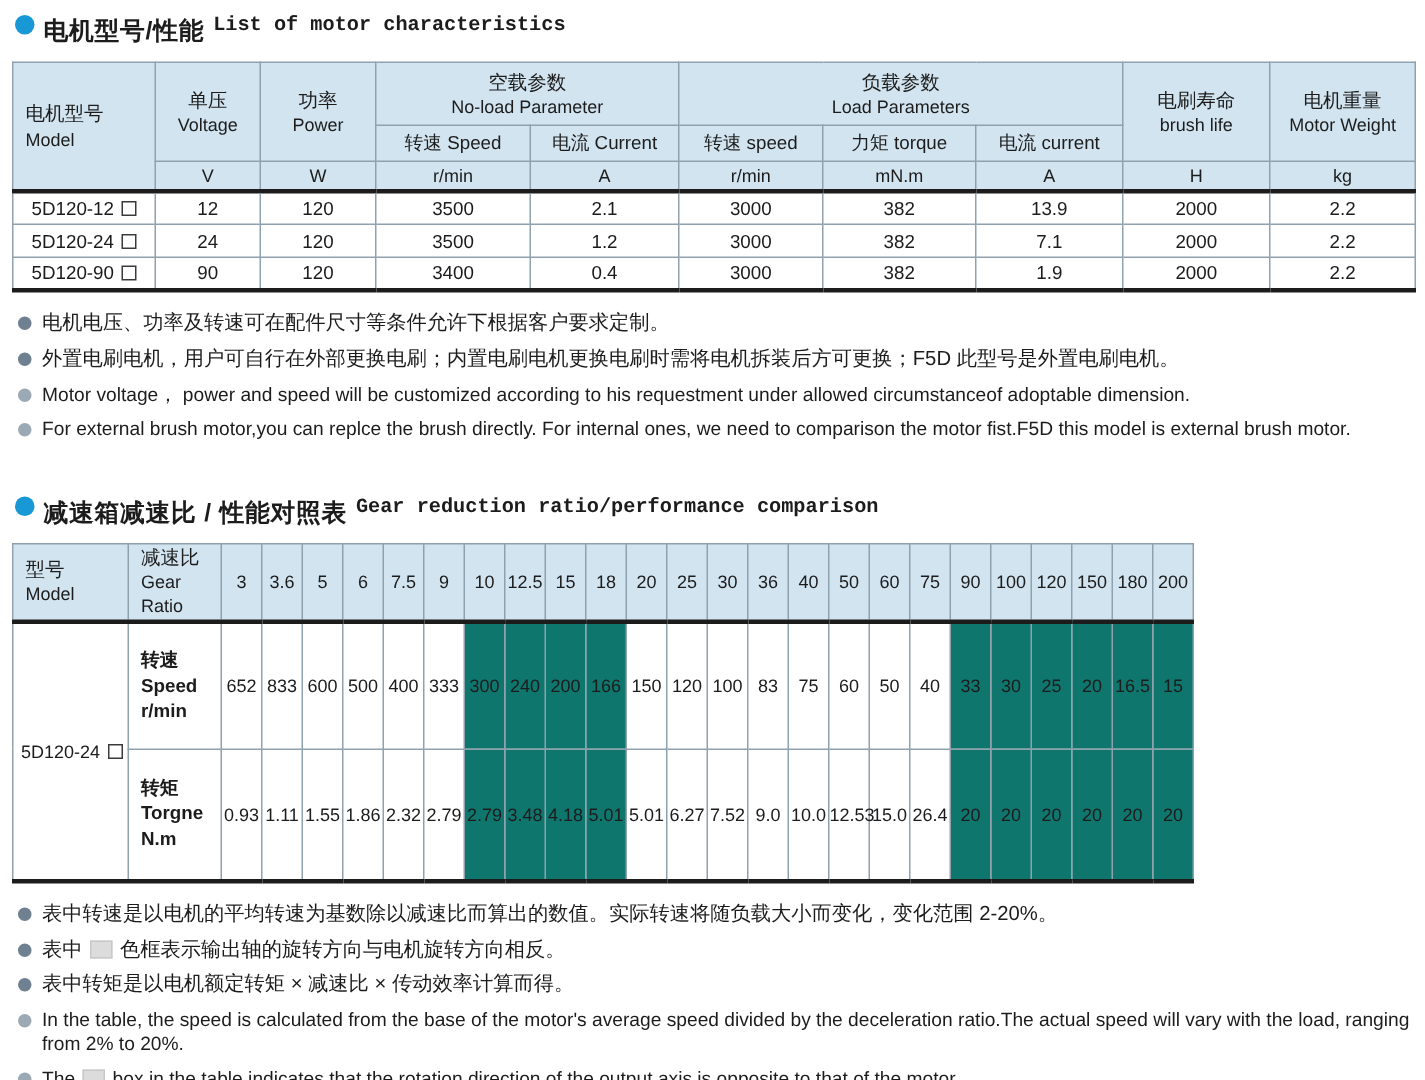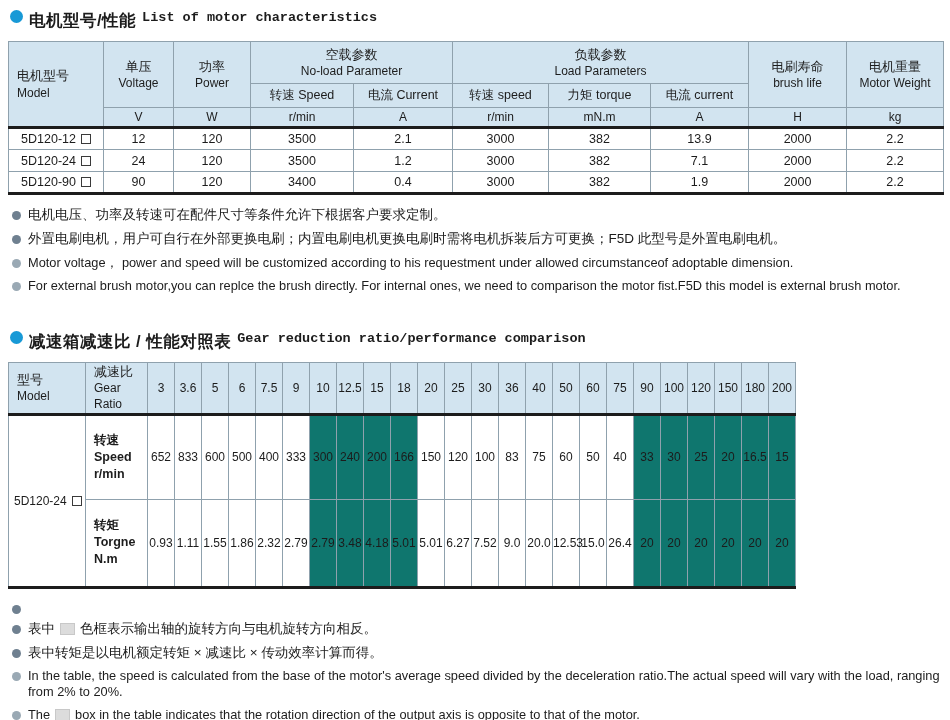--- a/index.html
+++ b/index.html
@@ -298,37 +298,38 @@
       <td class="thick-b">2.32</td>
       <td class="thick-b">2.79</td>
       <td class="sh thick-b">2.79</td>
       <td class="sh thick-b">3.48</td>
       <td class="sh thick-b">4.18</td>
       <td class="sh thick-b">5.01</td>
       <td class="thick-b">5.01</td>
       <td class="thick-b">6.27</td>
       <td class="thick-b">7.52</td>
       <td class="thick-b">9.0</td>
-      <td class="thick-b">20.0</td>
+      <td class="thick-b">10.0</td>
       <td class="thick-b">12.53</td>
       <td class="thick-b">15.0</td>
       <td class="thick-b">26.4</td>
       <td class="sh thick-b">20</td>
       <td class="sh thick-b">20</td>
       <td class="sh thick-b">20</td>
       <td class="sh thick-b">20</td>
       <td class="sh thick-b">20</td>
       <td class="sh thick-b">20</td>
     </tr>
   </tbody>
     </table>
 
   <div class="notes">
     <div class="note">
       <span class="nb nb-dark"></span>
+      <span class="note-zh">表中转速是以电机的平均转速为基数除以减速比而算出的数值。实际转速将随负载大小而变化，变化范围 2-20%。</span>
     </div>
     <div class="note">
       <span class="nb nb-dark"></span>
       <span class="note-zh"><span>表中</span><span class="swatch"></span><span>色框表示输出轴的旋转方向与电机旋转方向相反。</span></span>
     </div>
     <div class="note">
       <span class="nb nb-dark"></span>
       <span class="note-zh">表中转矩是以电机额定转矩 × 减速比 × 传动效率计算而得。</span>
     </div>
     <div class="note">

